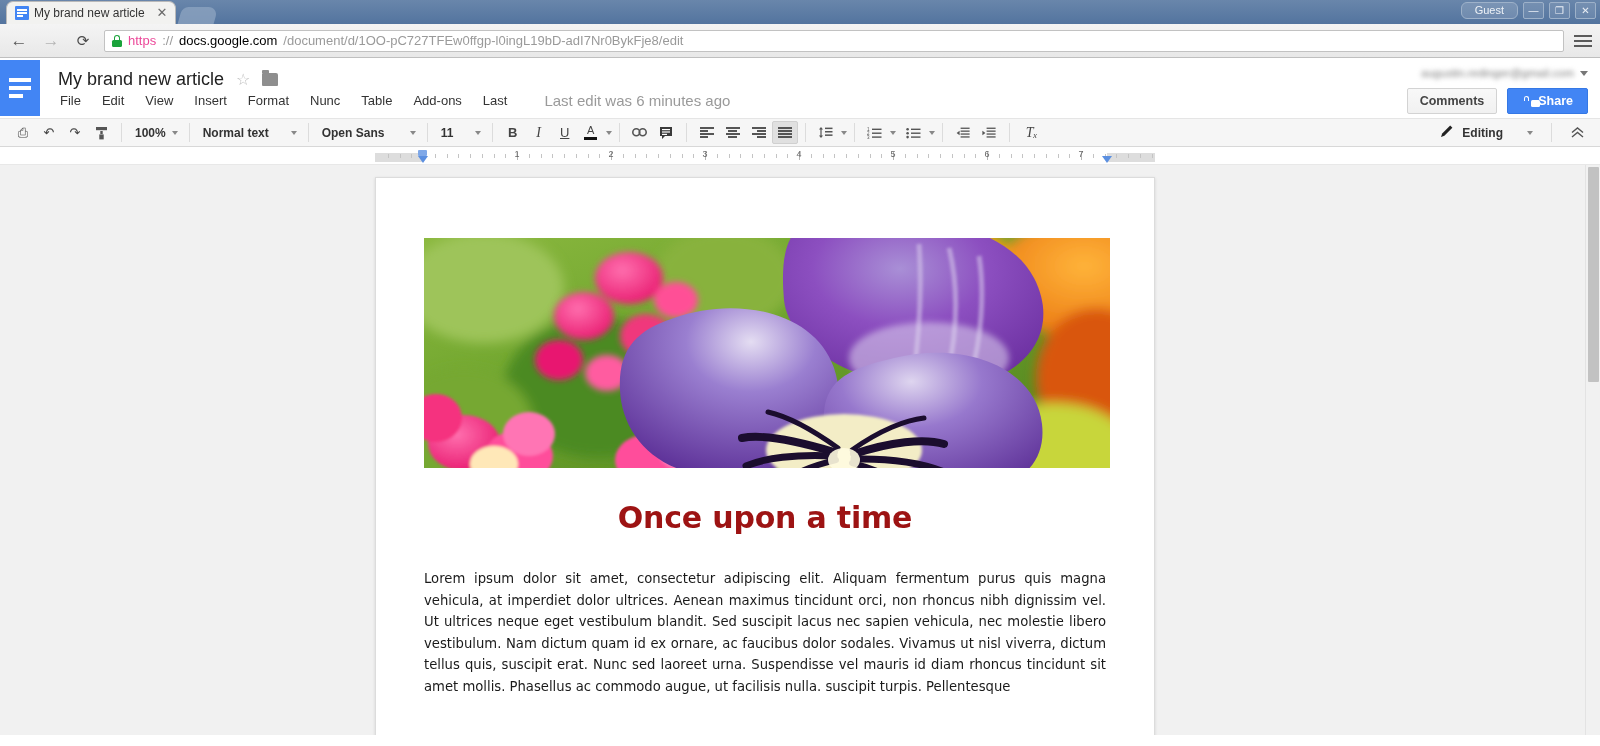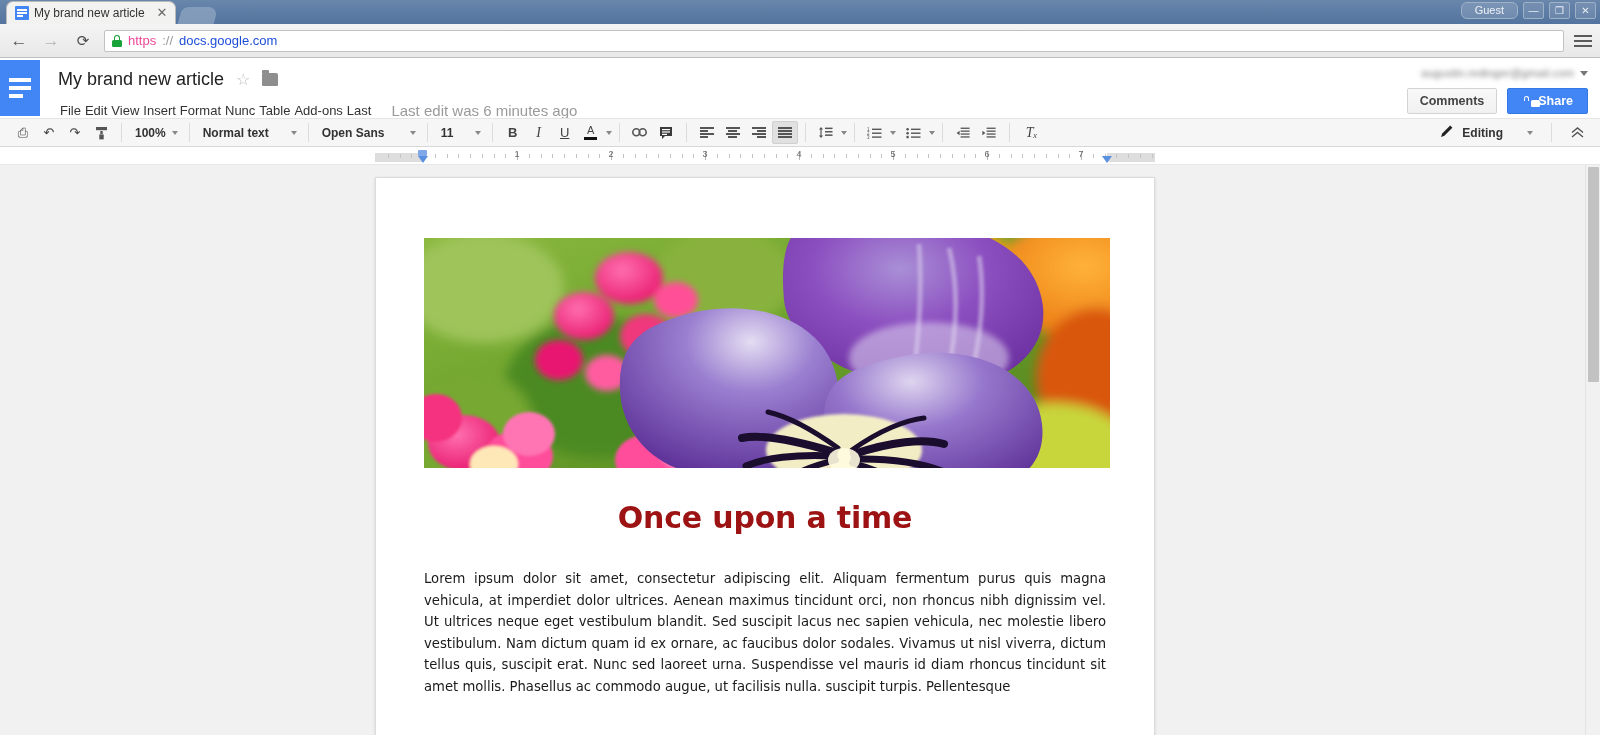--- a/index.html
+++ b/index.html
@@ -94,21 +94,21 @@
     background: #fff; border: 1px solid #c2c2c2; border-radius: 2px;
     display: flex; align-items: center; padding: 0 7px; gap: 6px;
     font-size: 13px; overflow: hidden; white-space: nowrap;
   }
   .lock {
     width: 10px; height: 12px; position: relative; flex: 0 0 10px;
   }
   .lock .body { position: absolute; bottom: 0; width: 10px; height: 7px; background: #1aa33b; border-radius: 1.5px; }
   .lock .shackle { position: absolute; top: 0; left: 2px; width: 6px; height: 6px; border: 1.6px solid #1aa33b; border-bottom: none; border-radius: 3px 3px 0 0; }
   .url-scheme { color: #ec4899; }
-  .url-host { color: #1d4ed8; }
+  .url-host { color: #000000; }
   .url-path { color: #9a9a9a; }
   .hamburger-browser {
     width: 18px; height: 18px; flex: 0 0 18px;
     display: flex; flex-direction: column; justify-content: center; gap: 3px;
   }
   .hamburger-browser i { height: 2px; background: #5b5b5b; display: block; }
 
   
   .docs-header { display: flex; height: 60px; background: #fff; position: relative; }
   .docs-logo {
@@ -117,21 +117,21 @@
     display: flex; flex-direction: column; justify-content: center; align-items: center; gap: 4px;
   }
   .docs-logo i { display: block; height: 4px; background: #fff; width: 22px; }
   .docs-logo i:last-child { width: 14px; align-self: flex-start; margin-left: 9px; }
   .docs-headinfo { flex: 1 1 auto; padding: 8px 0 0 18px; }
   .doc-title-row { display: flex; align-items: center; gap: 12px; height: 26px; }
   .doc-title { font-size: 18px; color: #222; font-weight: 400; }
   .star-icon { color: #bdbdbd; font-size: 16px; }
   .folder-icon { width: 16px; height: 13px; background: #8e8e8e; border-radius: 1px 2px 1px 1px; position: relative; }
   .folder-icon::before { content:""; position:absolute; top:-3px; left:0; width:7px; height:3px; background:#8e8e8e; border-radius:1px 1px 0 0; }
-  .menubar { display: flex; margin-top: 10px; font-size: 13px; color: #333; }
+  .menubar { display: flex; gap: 17px; margin-top: 0; font-size: 13px; color: #333; }
   .menu-item { padding: 1px 2px; }
   .last-edit { color: #9a9a9a; font-size: 15px; margin-left: 18px; }
   .docs-headright { position: absolute; right: 12px; top: 6px; text-align: right; }
   .account-row { display: flex; align-items: center; justify-content: flex-end; gap: 6px; height: 18px; }
   .account-email {
     font-size: 11.5px; color: #7b7b7b;
     filter: blur(2.6px);
     -webkit-filter: blur(2.6px);
     user-select: none;
   }
@@ -284,20 +284,21 @@
   <div class="navbtn fwd">→</div>
   <div class="navbtn reload">⟳</div>
   <div class="omnibox">
     <span class="lock">
         <span class="shackle"></span>
         <span class="body"></span>
       </span>
     <span class="url-scheme">https</span>
       <span class="url-path">://</span>
       <span class="url-host">docs.google.com</span>
+      <span class="url-path">/document/d/1OO-pC727TFEw0ffgp-l0ingL19bD-adI7Nr0BykFje8/edit</span>
   </div>
   <div class="hamburger-browser">
       <i></i>
       <i></i>
       <i></i>
     </div>
 </div>
 
 <div class="docs-header">
   <div class="docs-logo">

